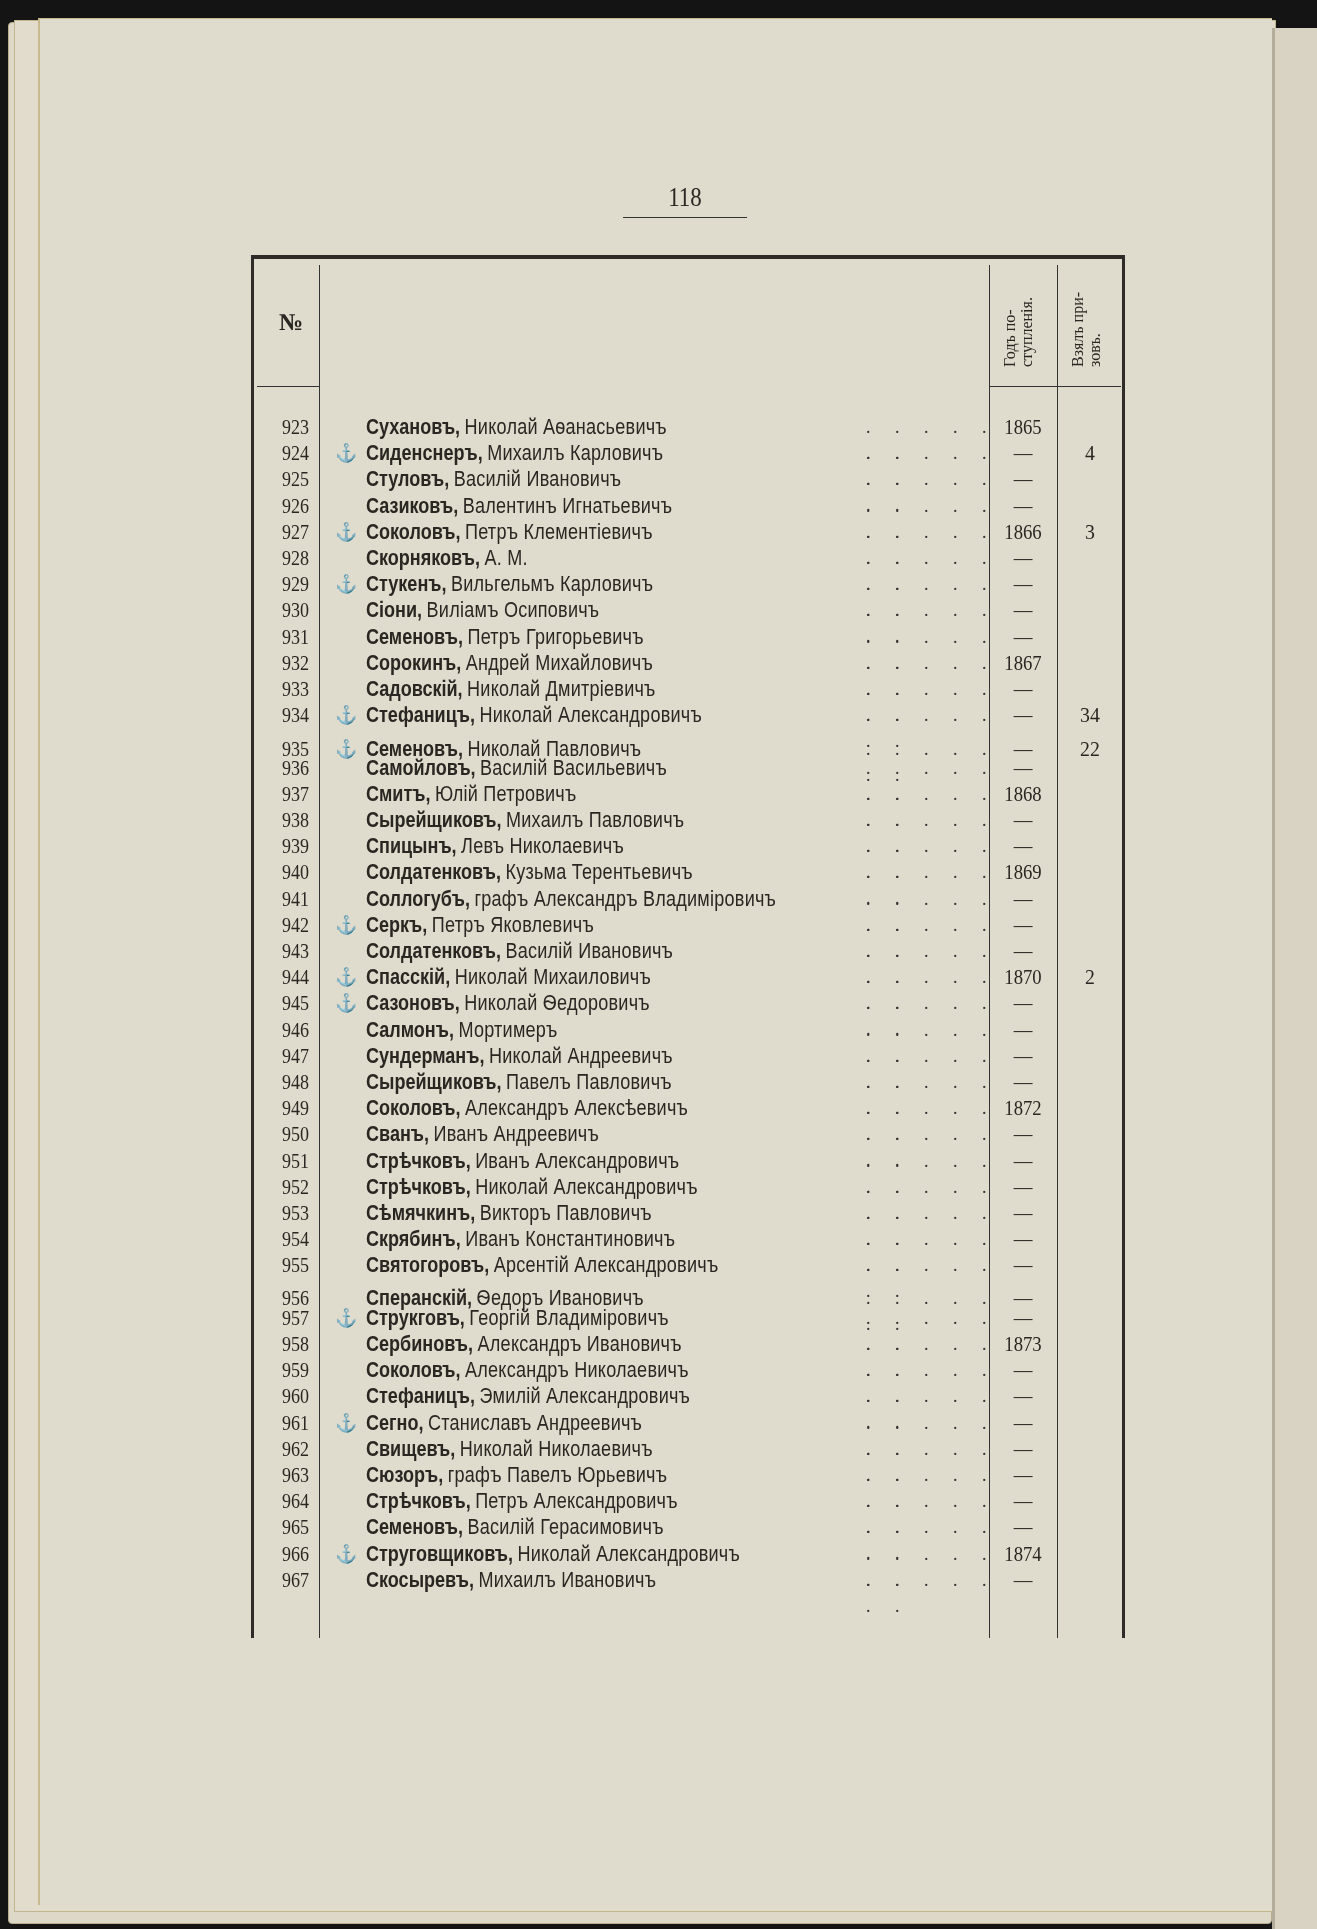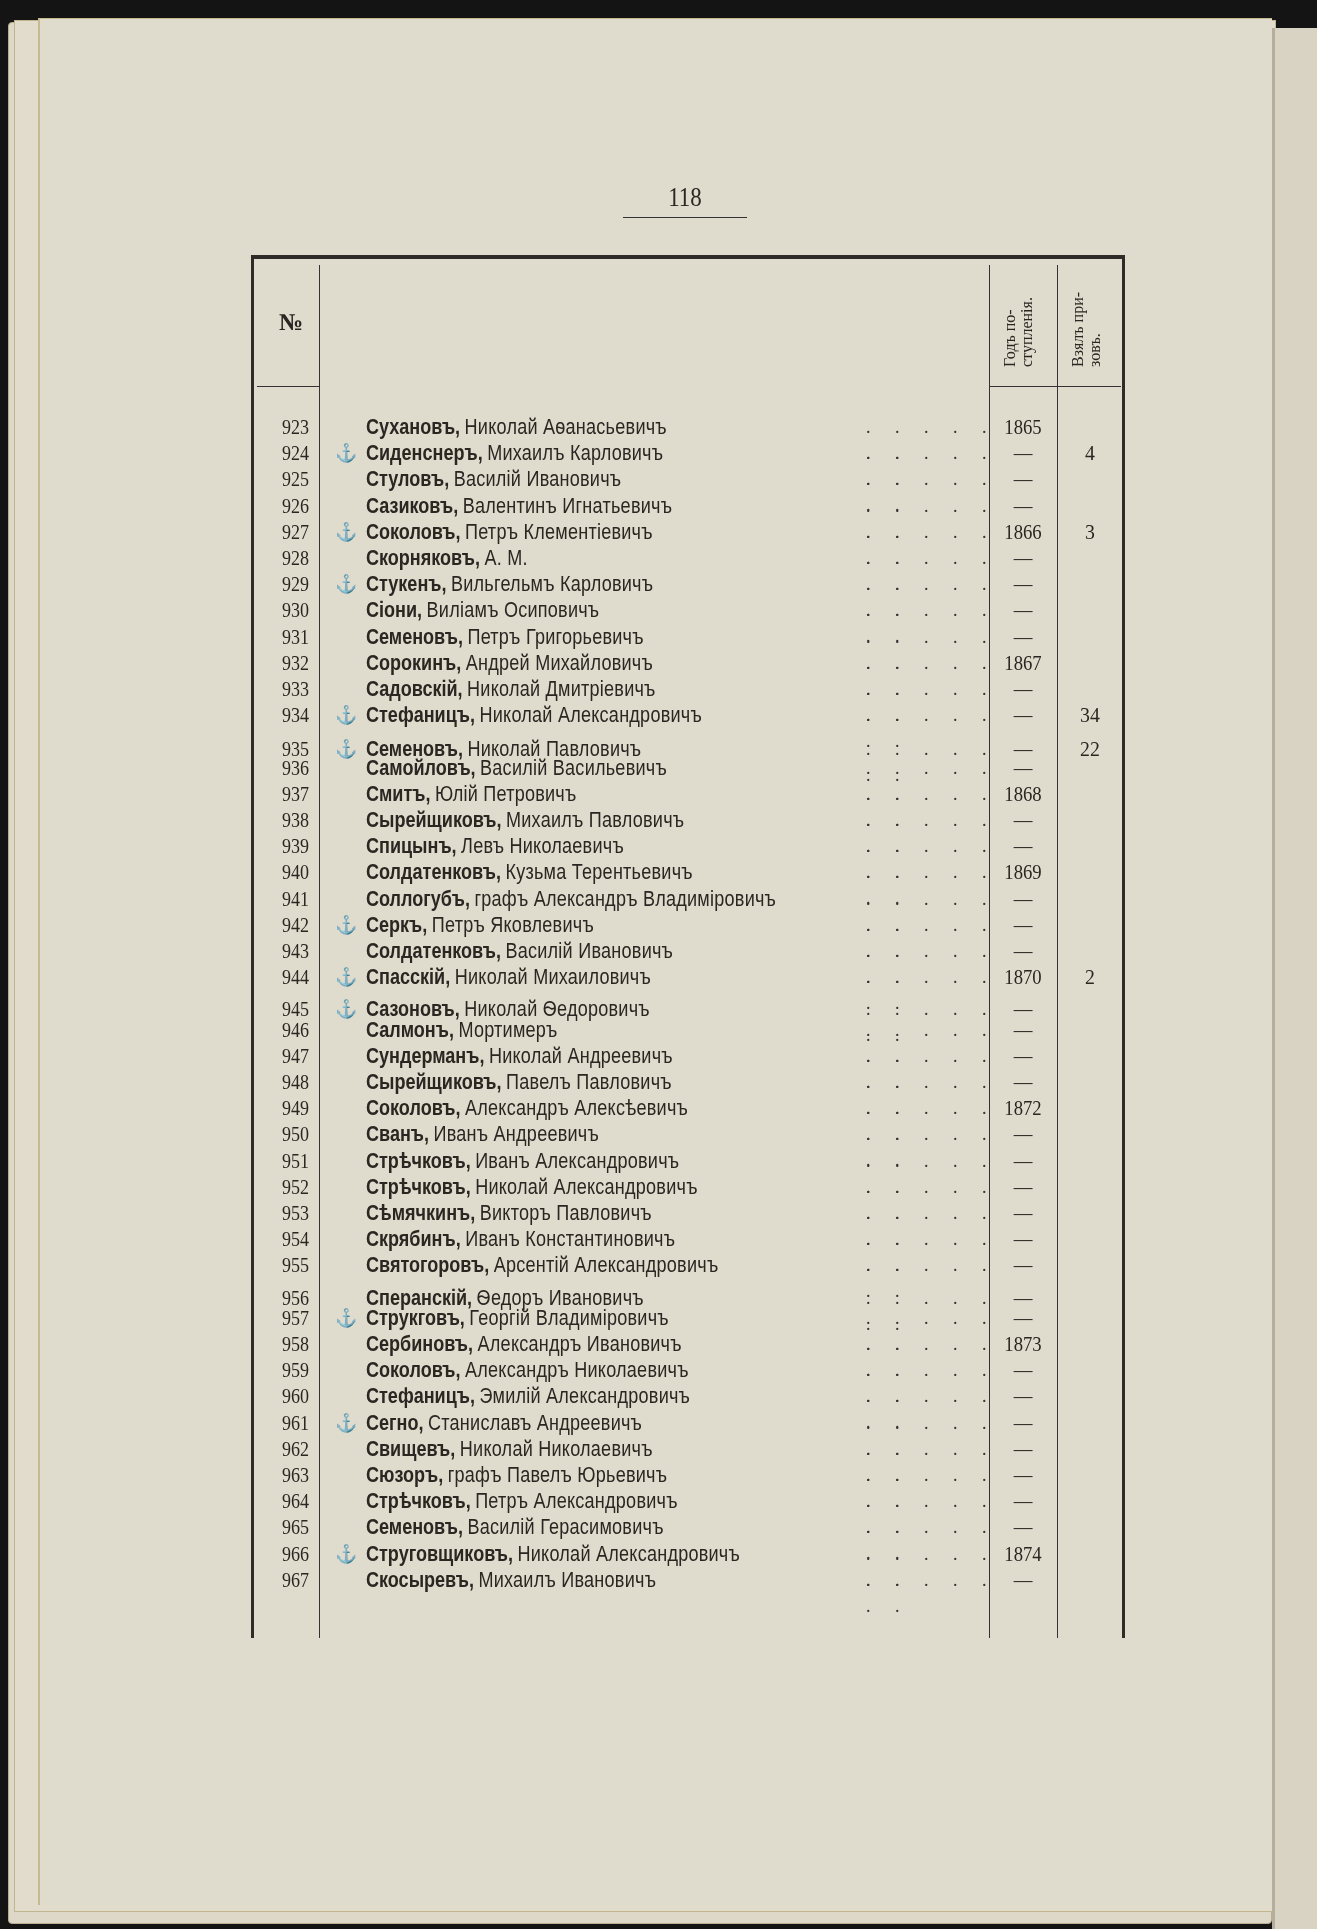--- a/index.html
+++ b/index.html
@@ -214,21 +214,21 @@
         <span class="calls"></span>
       </div>
       <div class="row" style="top: 709.2px;">
         <span class="num">944</span>
         <span class="anchor">⚓</span>
         <span class="name"><span class="surname">Спасскій,</span> <span class="given">Николай Михаиловичъ</span></span>
         <span class="dots">. . . . . . .</span>
         <span class="year">1870</span>
         <span class="calls">2</span>
       </div>
-      <div class="row" style="top: 735.4px; margin-top: 6px;">
+      <div class="row" style="top: 735.4px;">
         <span class="num">945</span>
         <span class="anchor">⚓</span>
         <span class="name"><span class="surname">Сазоновъ,</span> <span class="given">Николай Ѳедоровичъ</span></span>
         <span class="dots">. . . . . . .</span>
         <span class="year">—</span>
         <span class="calls"></span>
       </div>
       <div class="row" style="top: 761.6px;">
         <span class="num">946</span>
         <span class="name"><span class="surname">Салмонъ,</span> <span class="given">Мортимеръ</span></span>

